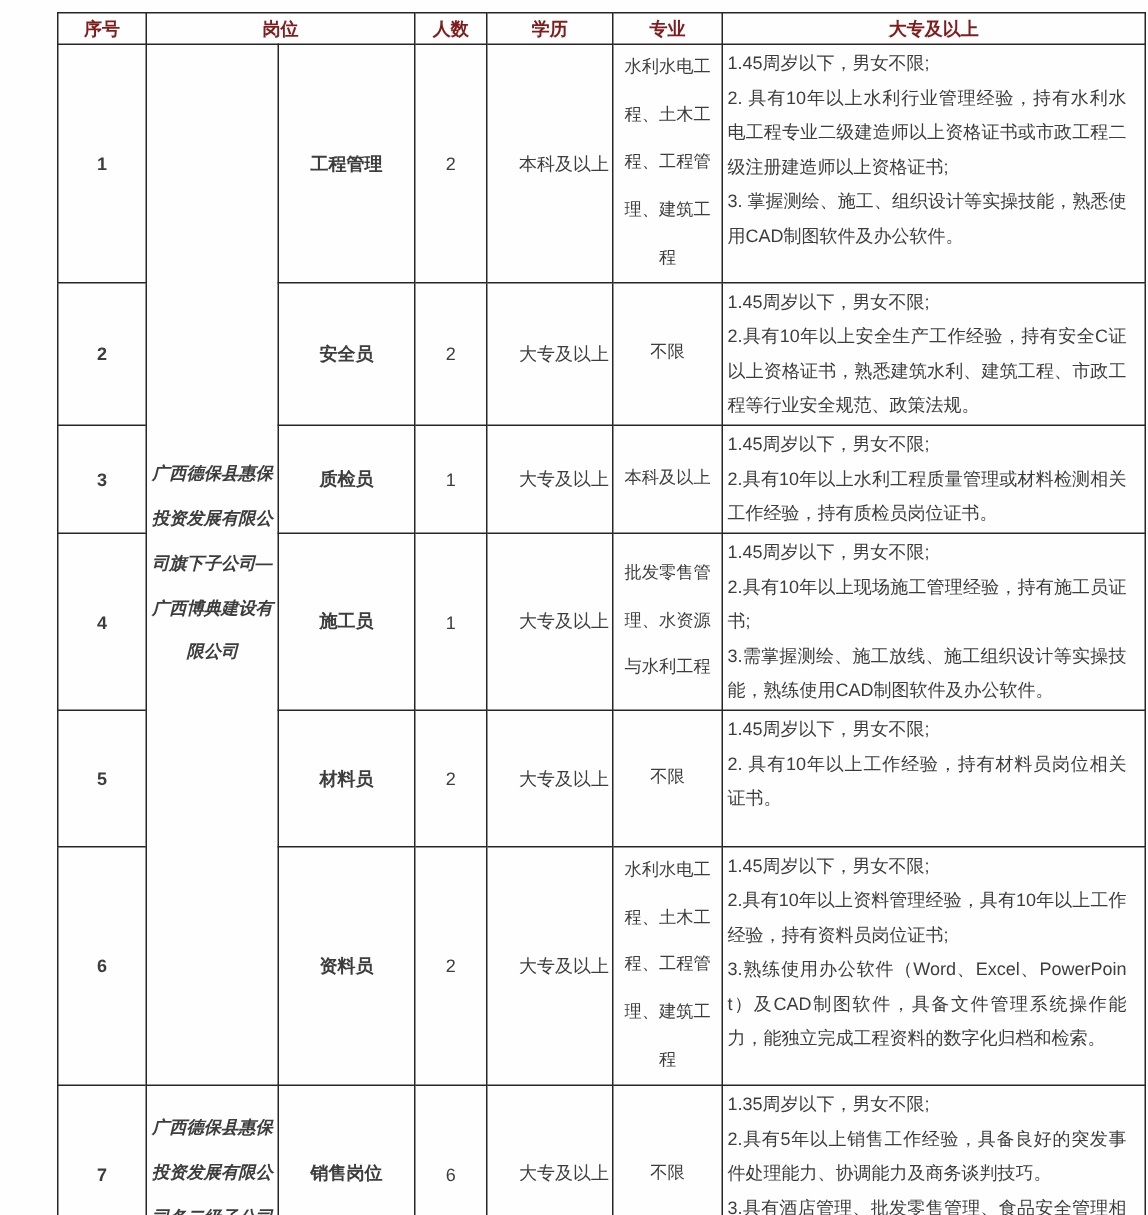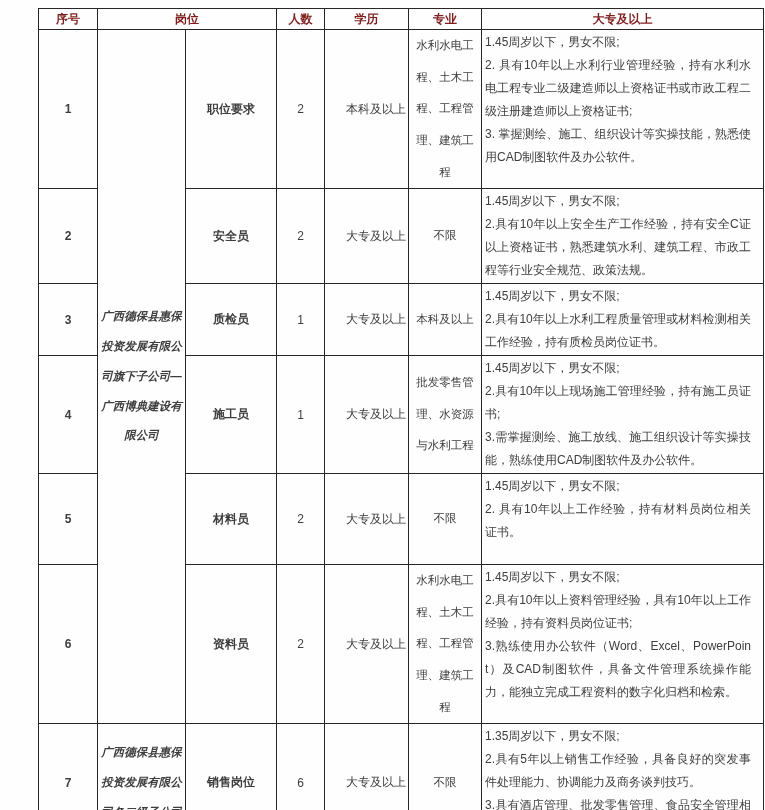--- a/index.html
+++ b/index.html
@@ -38,21 +38,21 @@
         <th>人数</th>
         <th>学历</th>
         <th>专业</th>
         <th>大专及以上</th>
       </tr>
     </thead>
     <tbody>
       <tr style="height:140px">
         <td class="seq">1</td>
         <td class="company" rowspan="6">广西德保县惠保投资发展有限公司旗下子公司—广西博典建设有限公司</td>
-        <td class="job">职位要求</td>
+        <td class="job">工程管理</td>
         <td>2</td>
         <td class="edu">本科及以上</td>
         <td class="major">水利水电工程、土木工程、工程管理、建筑工程</td>
         <td class="req">1.45周岁以下，男女不限;
 2. 具有10年以上水利行业管理经验，持有水利水电工程专业二级建造师以上资格证书或市政工程二级注册建造师以上资格证书;
 3. 掌握测绘、施工、组织设计等实操技能，熟悉使用CAD制图软件及办公软件。</td>
       </tr>
       <tr style="height:93px">
         <td class="seq">2</td>
         <td class="job">安全员</td>

